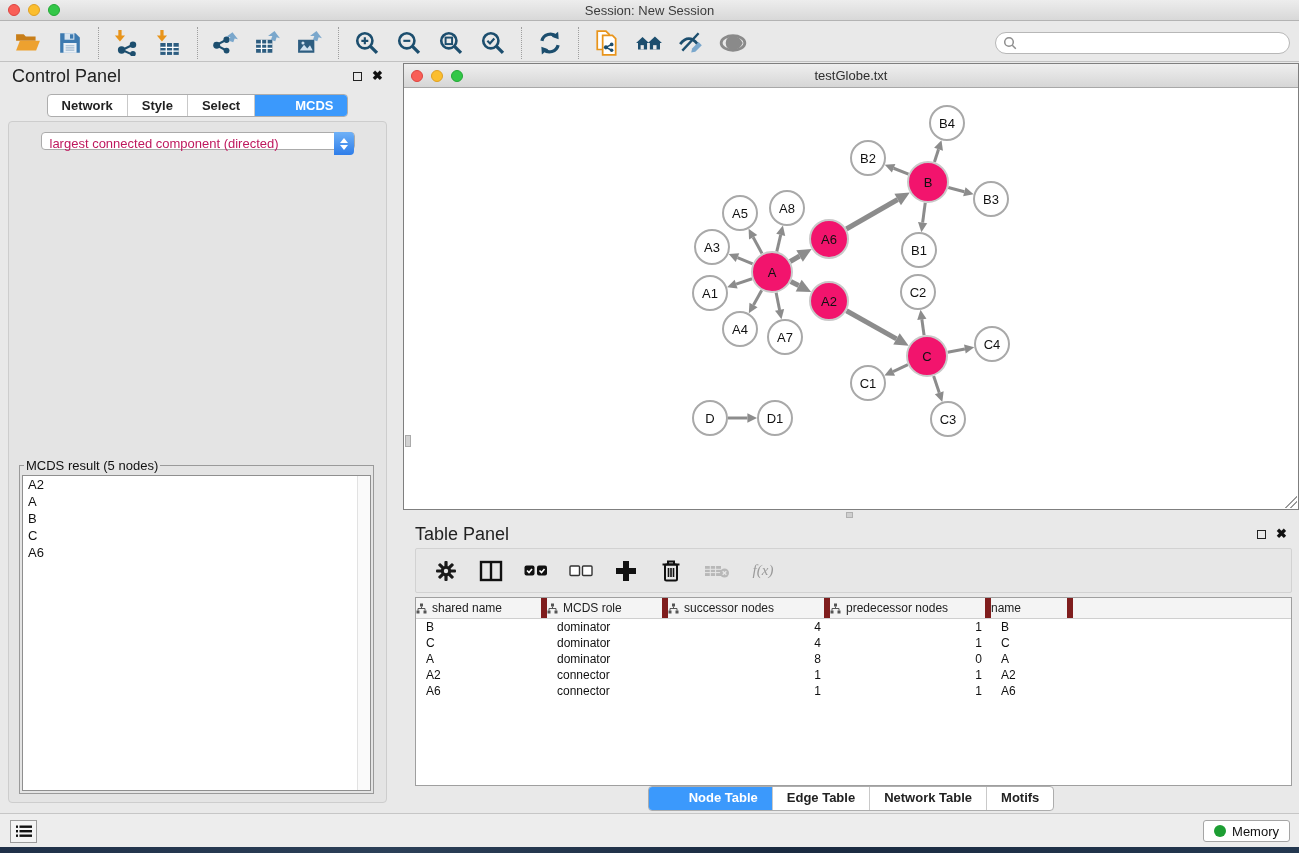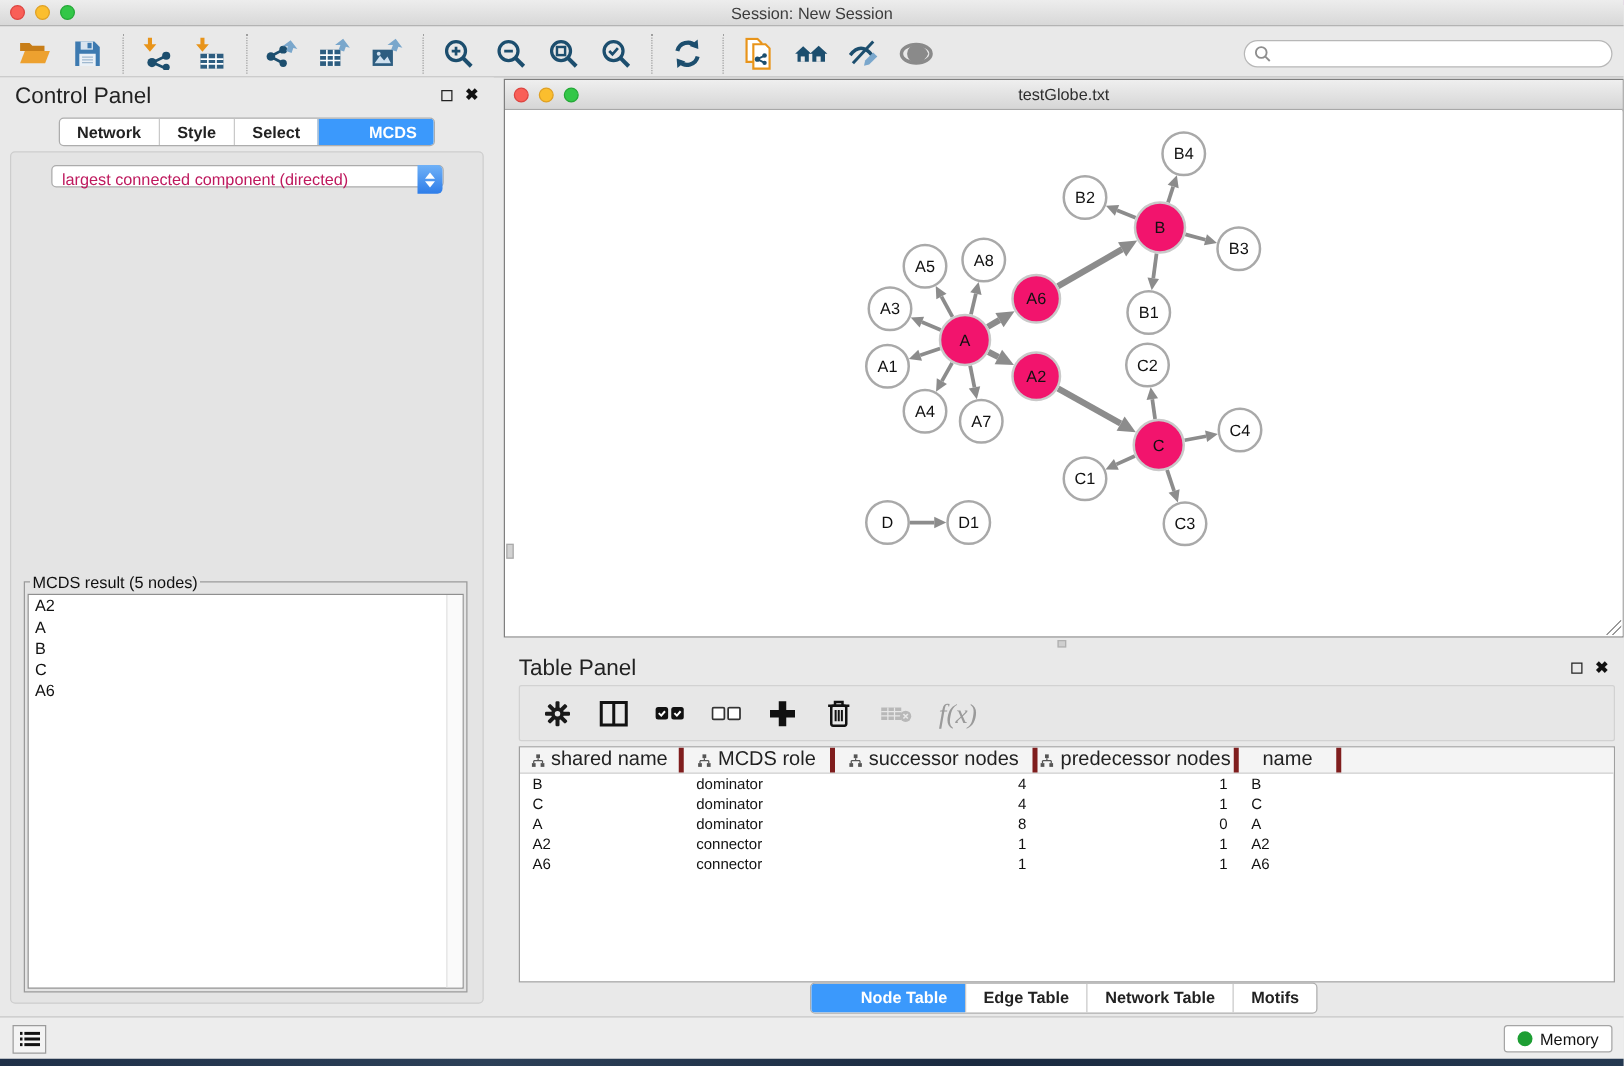--- a/index.html
+++ b/index.html
@@ -75,26 +75,26 @@
       linear-gradient(135deg, transparent 48%, #9a9a9a 48%, #9a9a9a 55%, transparent 55%),
       linear-gradient(135deg, transparent 68%, #9a9a9a 68%, #9a9a9a 75%, transparent 75%); }
   .net-side-handle { position:absolute; left:1px; top:346px; width:6px; height:12px; background:#d2d2d2; border:1px solid #aaa; }
   .split-dot { position:absolute; left:846px; top:512px; width:7px; height:6px; background:#cfcfcf; border:1px solid #b0b0b0; }
 
   
   .table-panel { position:absolute; left:403px; top:520px; width:896px; height:293px; background:#e9e9e9; }
   .tp-toolbar { position:absolute; left:12px; right:7px; top:28px; height:45px; background:#e7e7e7;
     border:1px solid #d2d2d2; border-radius:2px; display:flex; align-items:center; gap:21px; padding-left:18px; }
   .tp-btn { display:flex; align-items:center; justify-content:center; min-width:24px; height:26px; cursor:pointer; }
-  .fx-label { font-family:"Liberation Serif", serif; font-style:italic; font-size:22px; color:#9a9a9a; }
+  .fx-label { font-family:"Liberation Serif", serif; font-style:italic; font-size:15px; color:#9a9a9a; }
   .tp-table { position:absolute; left:12px; right:7px; top:77px; bottom:27px; background:#fff;
     border:1px solid #9f9f9f; overflow:hidden; }
   .thead { display:flex; height:21px; background:#f4f4f4; border-bottom:1px solid #cfcfcf; }
-  .th { display:flex; align-items:center; justify-content:center; gap:5px; font-size:16px; color:#222;
-    border-right:4px solid #7f1d1d; height:100%; }
+  .th { display:flex; align-items:center; gap:5px; font-size:12px; color:#222;
+    border-right:6px solid #7f1d1d; height:100%; }
   .trow { display:flex; height:16px; }
   .td { font-size:12px; color:#111; line-height:16px; white-space:nowrap; overflow:hidden; }
   .td.left { padding-left:10px; text-align:left; }
   .td.right { padding-right:9px; text-align:right; }
   .tp-tabs-row { position:absolute; left:0; right:0; bottom:2px; height:25px; display:flex; justify-content:center; }
 
   
   .status-bar { position:absolute; left:0; top:813px; width:100%; height:34px; background:#ededed;
     border-top:1px solid #c6c6c6; }
   .list-btn { position:absolute; left:10px; top:6px; width:27px; height:23px; background:#f4f4f4;

